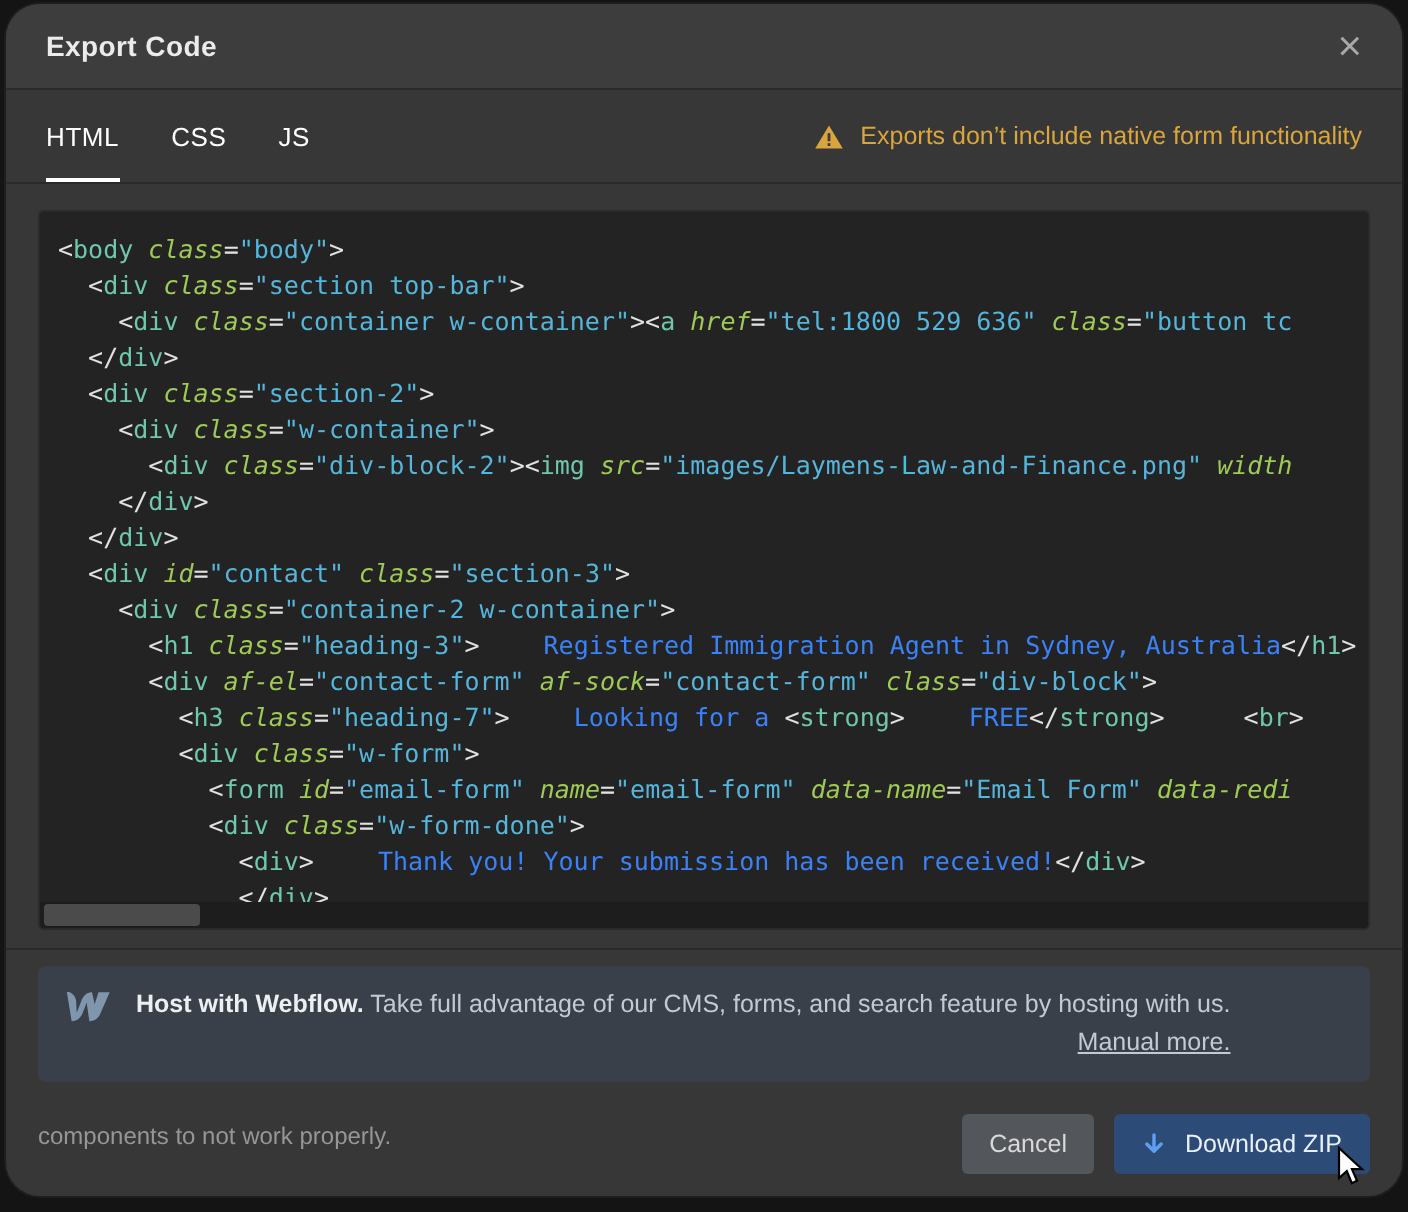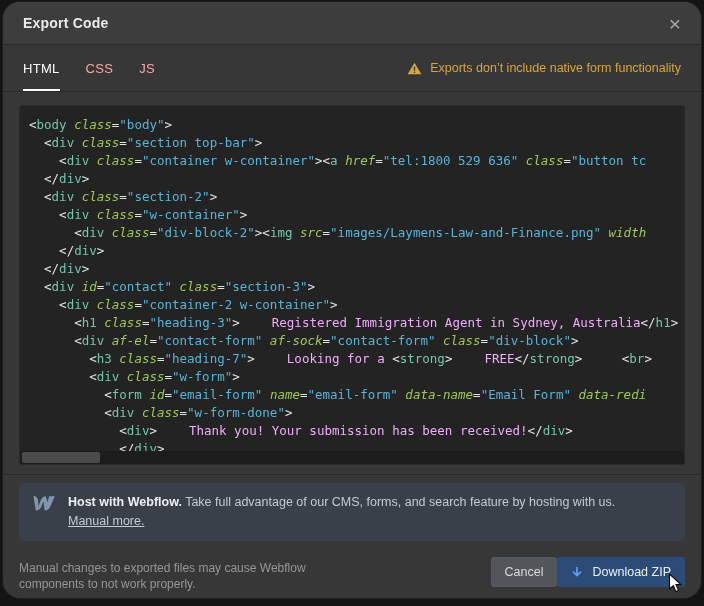--- a/index.html
+++ b/index.html
@@ -52,21 +52,21 @@
     display: flex;
     align-items: stretch;
     padding: 0 20px;
     border-bottom: 1px solid #2a2a2a;
   }
   .tab-list { display: flex; gap: 26px; }
   .tab {
     display: flex;
     align-items: center;
     font-size: 13px;
-    color: #fca5a5;
+    color: #ffffff;
     border-bottom: 2px solid transparent;
     padding-top: 2px;
     letter-spacing: .3px;
   }
   .tab.active { color: #fdfdfd; border-bottom-color: #ffffff; }
   .warning {
     margin-left: auto;
     display: flex;
     align-items: center;
     gap: 8px;
@@ -88,21 +88,21 @@
     padding: 10px 0 0 9px;
     font-family: "DejaVu Sans Mono", monospace;
     font-size: 12.5px;
     line-height: 18px;
   }
   .code-line { white-space: pre; }
   .tk-p { color: var(--syntax_plain); }
   .tk-t { color: var(--syntax_tag); }
   .tk-a { color: var(--syntax_attr); font-style: italic; }
   .tk-s { color: var(--syntax_string); }
-  .tk-x { color: #f0abfc; padding-left: 32px; }
+  .tk-x { color: #3b82f6; padding-left: 32px; }
   .h-scrollbar {
     position: absolute;
     left: 0; right: 0; bottom: 0;
     height: 13px;
     background: #1d1d1d;
   }
   .h-thumb {
     position: absolute;
     left: 2px; top: 1px;
     height: 11px; width: 78px;
@@ -118,36 +118,36 @@
   }
   .banner {
     background: var(--banner_bg);
     border-radius: 4px;
     padding: 10px 14px;
     display: flex;
     gap: 13px;
     align-items: flex-start;
   }
   .banner-icon { color: var(--banner_icon); flex: none; margin-top: 3px; }
-  .banner-text { font-size: 12.5px; line-height: 19px; color: #c4cad1; }
+  .banner-text { font-size: 12.5px; line-height: 19px; color: #c4cad1; text-align: right; }
   .banner-bold { color: #eceef1; font-weight: bold; }
   .learn-more { color: #c4cad1; text-decoration: underline; cursor: default; }
   
   .footer {
     display: flex;
     align-items: flex-start;
     padding: 8px 16px 0;
   }
   .footer-note {
     font-size: 12px;
     line-height: 16px;
     color: #969696;
     padding-top: 3px;
   }
-  .buttons { margin-left: auto; display: flex; gap: 0; }
+  .buttons { margin-left: auto; display: flex; gap: 10px; }
   .btn {
     height: 30px;
     display: flex;
     align-items: center;
     border-radius: 3px;
     font-size: 12.5px;
     cursor: default;
   }
   .btn-cancel {
     background: var(--cancel_button_bg);
@@ -229,21 +229,20 @@
         </div>
         <div>
           <span class="learn-more">Manual more.</span>
         </div>
       </div>
     </div>
   </div>
 
   <div class="footer">
     <div class="footer-note">
-      <div>Manual changes to exported files may cause Webflow</div>
       <div>components to not work properly.</div>
     </div>
     <div class="buttons">
       <div class="btn btn-cancel">Cancel</div>
       <div class="btn btn-download">
         <svg width="12" height="13" viewBox="0 0 12 13">
           <path d="M6 1.5 V9.3 M2.4 6 L6 9.6 L9.6 6" stroke="var(--download_icon)" stroke-width="1.7" fill="none" stroke-linecap="round" stroke-linejoin="round"></path>
         </svg>
         <span>Download ZIP</span>
       </div>

